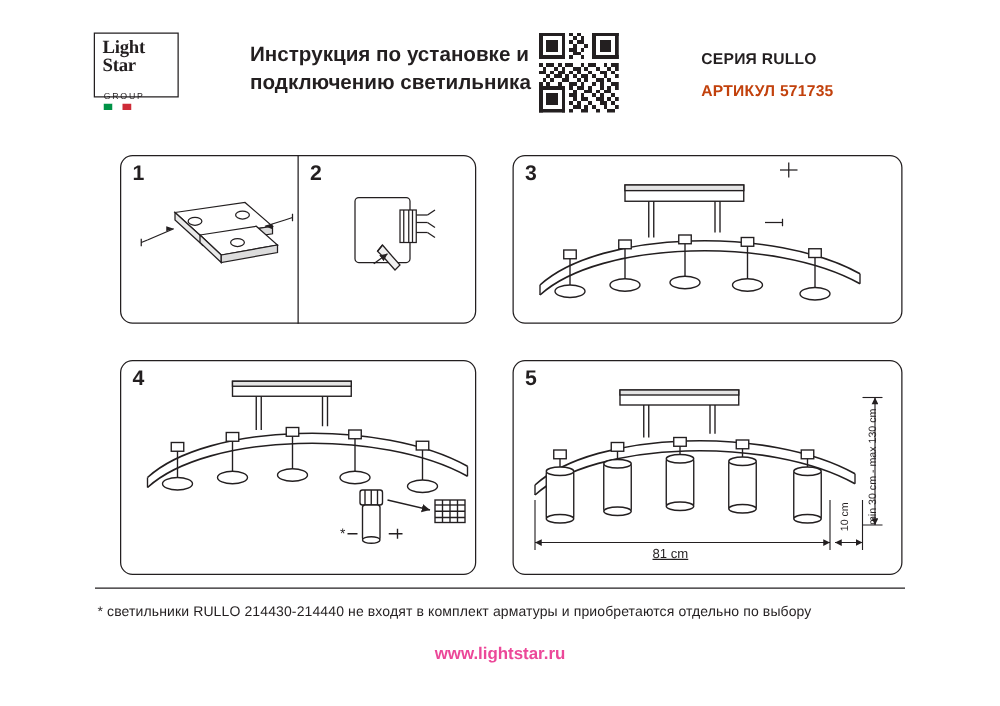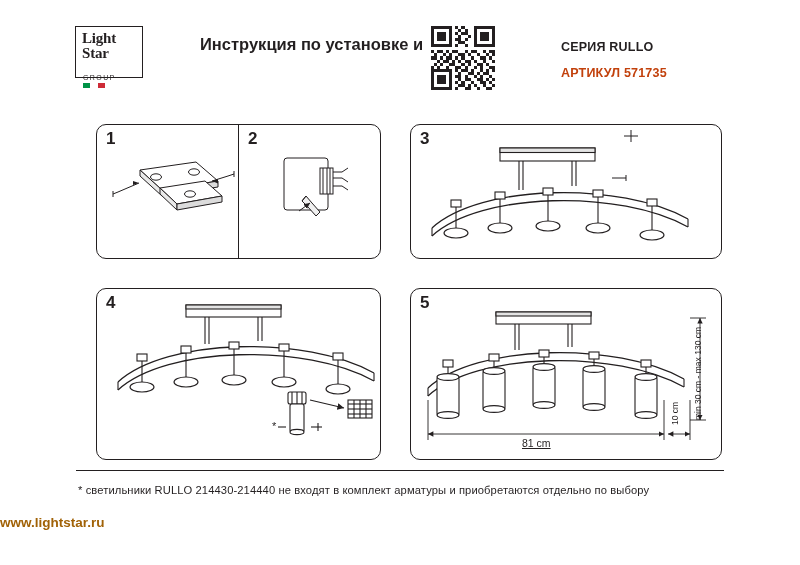--- a/index.html
+++ b/index.html
@@ -161,23 +161,24 @@
     top: 470px;
     width: 648px;
     height: 1px;
     background: #231f20;
   }
   .website {
     position: absolute;
     left: 0;
     top: 515px;
     width: 800px;
+    text-align: center;
     font-size: 13.5px;
     font-weight: bold;
-    color: #a16207;
+    color: #ec4899;
   }
 
   
   .draw { position: absolute; left: 0; top: 0; }
 </style>
 </head>
 <body>
 
 <div id="page">
 
@@ -191,20 +192,21 @@
       <div class="logo-sub">GROUP</div>
       <div class="logo-flag">
         <i class="flag-g"></i>
           <i class="flag-w"></i>
           <i class="flag-r"></i>
       </div>
     </div>
 
     <div class="title">
       <div>Инструкция по установке и</div>
+      <div>подключению светильника</div>
     </div>
 
     <div class="qr">
       <svg width="64" height="64" viewBox="0 0 21 21" shape-rendering="crispEdges">
         <rect width="21" height="21" fill="#fff"></rect>
         <g fill="#231f20">
           <rect x="0" y="0" width="7" height="1"></rect>
             <rect x="0" y="6" width="7" height="1"></rect>
           <rect x="0" y="0" width="1" height="7"></rect>
             <rect x="6" y="0" width="1" height="7"></rect>

